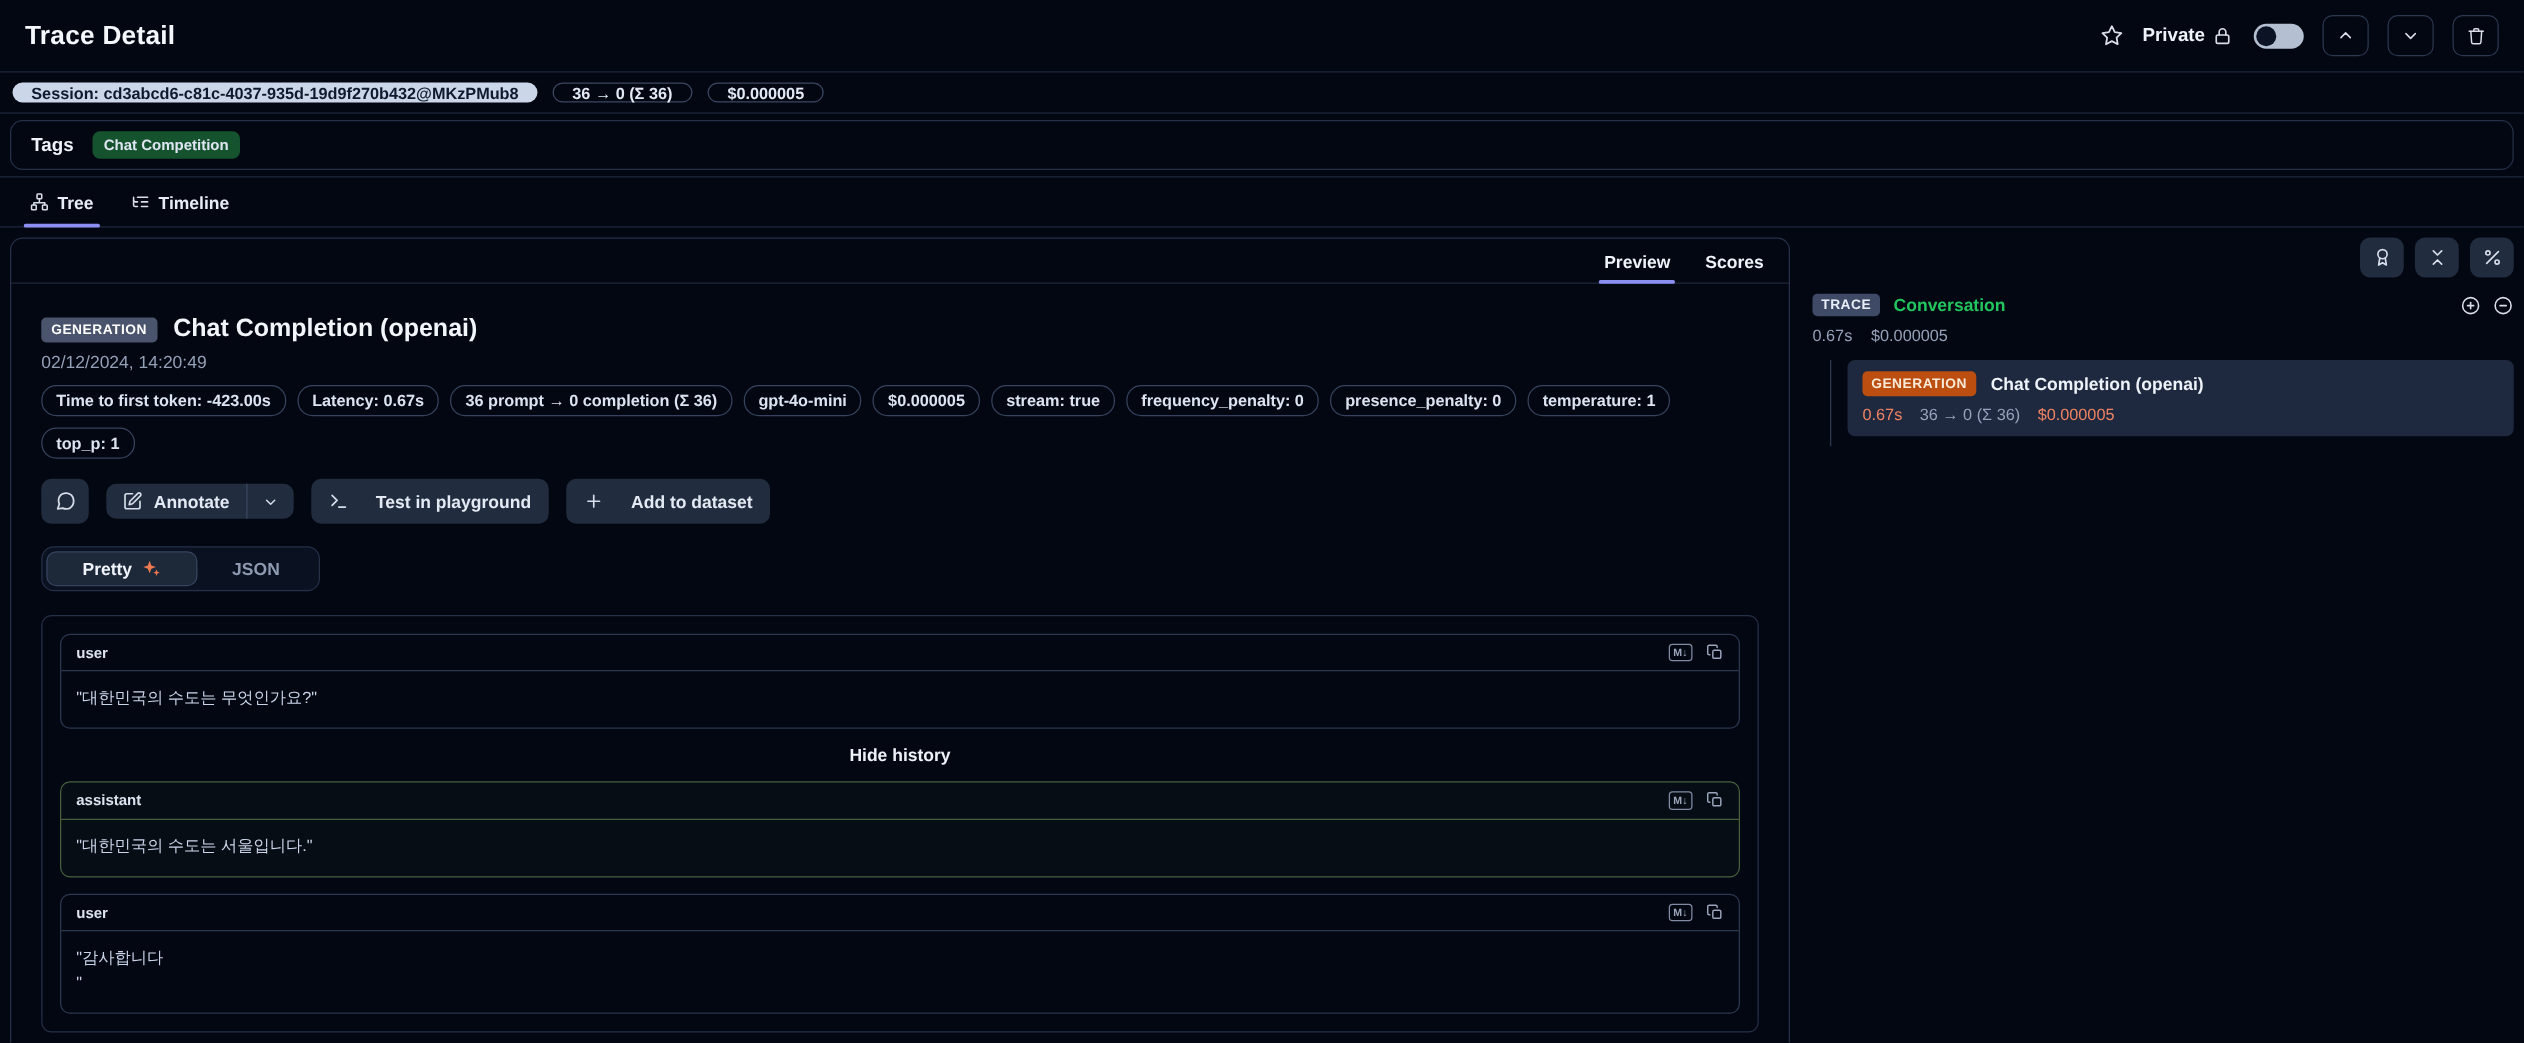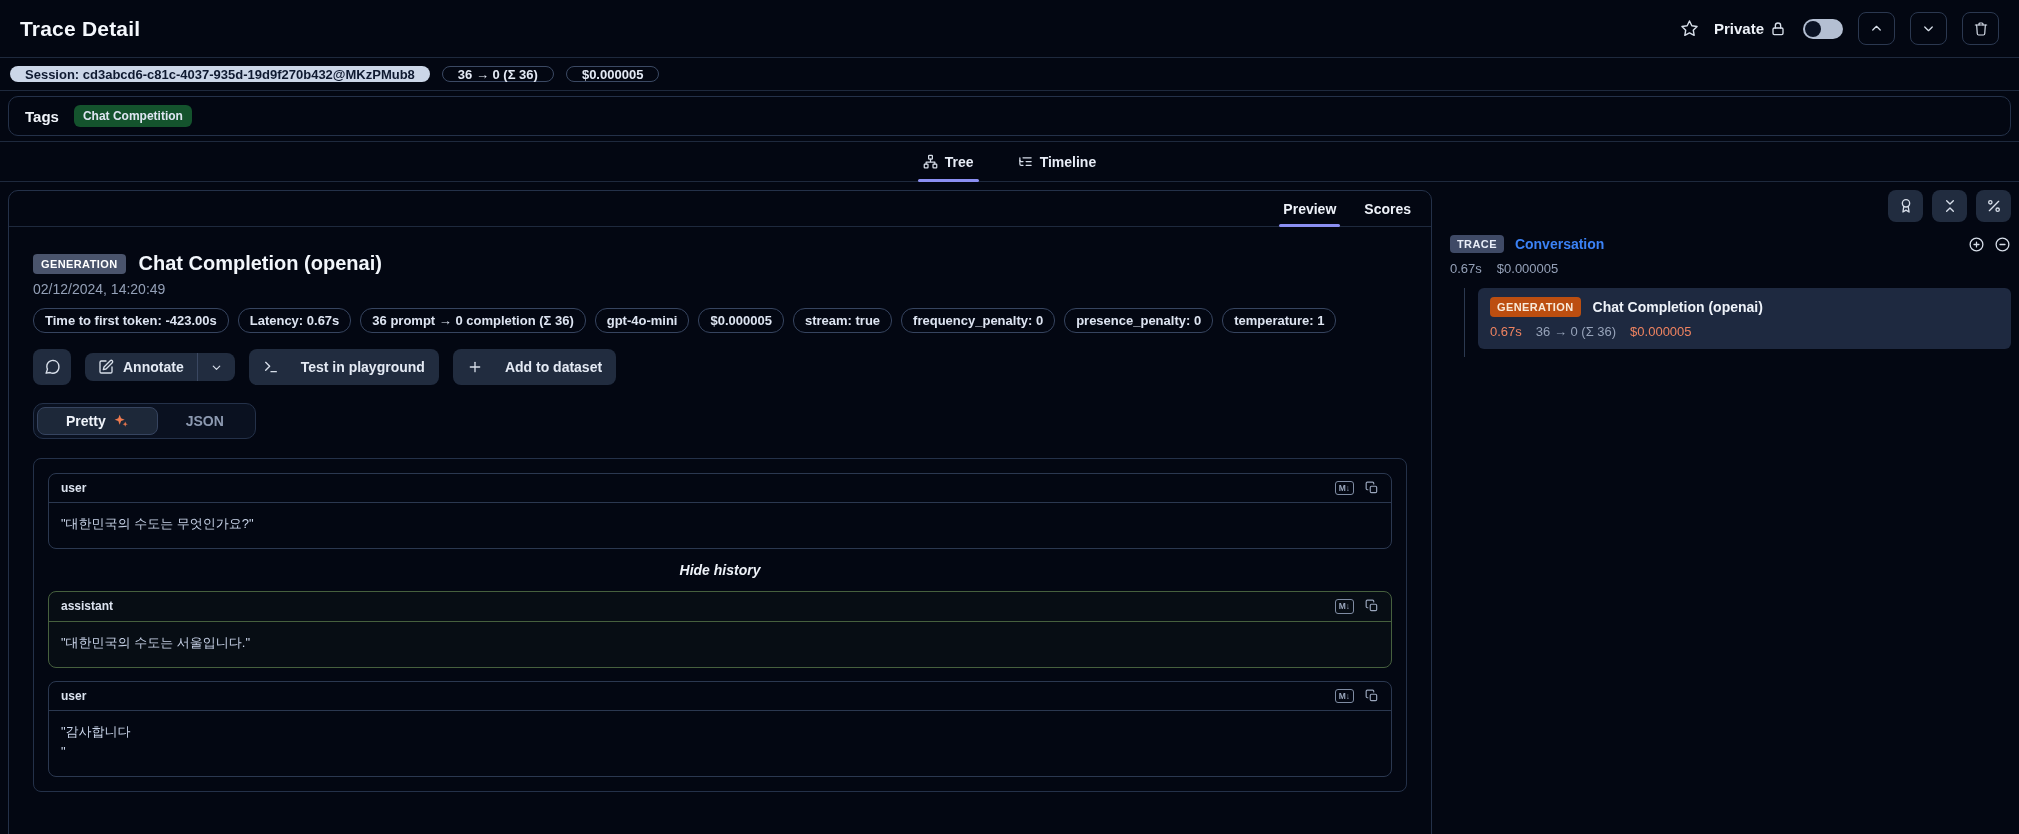--- a/index.html
+++ b/index.html
@@ -27,21 +27,21 @@
   .pill-light { background:#cbd6e8; color:#0e1930; }
   .pill-outline { border:1px solid #3b4963; color:#e4eaf5; }
 
   
   .tags-section { padding:5px 8px; border-bottom:1px solid #1e293d; }
   .tags-box { border:1px solid #243149; border-radius:10px; display:flex; align-items:center; gap:15px; padding:8px 16px; }
   .tags-label { font-size:15px; font-weight:bold; color:#f0f4fa; }
   .tag-chip { background:#14532d; border-radius:6px; padding:4px 9px; font-size:12px; font-weight:600; color:#dfe6f2; }
 
   
-  .view-tabs { display:flex; justify-content:center; gap:44px; padding:0 24px; height:40px; align-items:center; border-bottom:1px solid #1e293d; }
+  .view-tabs { display:flex; justify-content:flex-start; gap:30px; padding:0 24px; height:40px; align-items:center; border-bottom:1px solid #1e293d; }
   .vtab { position:relative; display:flex; align-items:center; gap:7px; font-size:14px; font-weight:600; height:100%; color:#e7ecf6; cursor:pointer; }
   .vtab.active::after { content:""; position:absolute; left:-5px; right:-5px; bottom:-1px; height:3px; background:#8b8ff2; border-radius:2px; }
 
   
   .content { display:flex; gap:18px; padding:8px 8px 0; height:643px; }
   .main-panel { width:1424px; border:1px solid #243149; border-radius:10px; height:690px; }
   .panel-tabs { display:flex; justify-content:flex-end; gap:28px; padding:0 20px; height:36px; align-items:center; border-bottom:1px solid #1e293d; }
   .ptab { position:relative; font-size:14px; font-weight:600; height:100%; display:flex; align-items:center; color:#eef2f9; cursor:pointer; }
   .ptab.active::after { content:""; position:absolute; left:-4px; right:-4px; bottom:-1px; height:3px; background:#8b8ff2; border-radius:2px; }
   .panel-body { padding:25px 24px 0; }
@@ -73,29 +73,29 @@
   
   .messages { margin-top:19px; border:1px solid #243149; border-radius:8px; padding:14px; min-height:328px; }
   .msg { border:1px solid #2b3850; border-radius:8px; background:transparent; }
   .msg-header { display:flex; align-items:center; justify-content:space-between; padding:7px 12px; border-bottom:1px solid #2b3850; font-size:12px; font-weight:bold; color:#dce3ef; }
   .header-icons { display:flex; gap:11px; align-items:center; }
   .md-chip { border:1px solid #7f8ca3; border-radius:3px; font-size:8.5px; font-weight:bold; color:#9aa6bc; padding:1px 3px; line-height:1.2; cursor:pointer; }
   .copy-btn { color:#9aa6bc; cursor:pointer; }
   .msg-content { padding:11px 12px 14px; font-size:13px; color:#c9d4e9; white-space:pre-wrap; line-height:1.55; }
   .msg.assistant { border-color:#46603e; background:rgba(98,140,58,0.05); }
   .msg.assistant .msg-header { border-bottom:1px solid #46603e; }
-  .hide-history { text-align:center; font-size:14px; font-weight:600; color:#eef2f8; margin:13px 0; cursor:pointer;font-style:italic; }
+  .hide-history { text-align:center; font-size:14px; font-weight:600; color:#eef2f8; margin:13px 0; cursor:pointer; }
 
   
   .sidebar { flex:1; }
   .sb-toolbar { display:flex; justify-content:flex-end; gap:9px; }
   .sb-btn { width:35px; height:32px; background:#212c3f; border-radius:8px; display:flex; align-items:center; justify-content:center; color:#ccd6e4; cursor:pointer; }
   .trace-row { margin-top:13px; display:flex; align-items:center; gap:11px; }
   .trace-badge { background:#3f4a66; color:#e8edf8; font-size:11px; font-weight:bold; padding:3px 7px; border-radius:4px; letter-spacing:.4px; }
-  .trace-title { font-size:14px; font-weight:600; color:#3b82f6; }
+  .trace-title { font-size:14px; font-weight:600; color:#22c55e; }
   .trace-actions { margin-left:auto; display:flex; gap:9px; color:#c6d1e2; }
   .trace-actions .icon { cursor:pointer; }
   .trace-stats { margin-top:8px; font-size:13px; color:#95a1b8; display:flex; gap:15px; }
   .obs-wrap { margin-top:12px; margin-left:14px; border-left:1px solid #2c3950; padding-left:13px; padding-bottom:8px; }
   .obs-card { background:#1e2940; border-radius:6px; padding:9px 12px 10px; cursor:pointer; }
   .obs-line1 { display:flex; align-items:center; gap:12px; }
   .gen-badge-orange { background:#bc4e10; color:#f8ead9; font-size:11px; font-weight:bold; padding:4px 7px; border-radius:4px; letter-spacing:.4px; }
   .obs-title { font-size:14px; font-weight:600; color:#eef2f9; }
   .obs-line2 { margin-top:7px; display:flex; gap:14px; font-size:13px; }
   .accent { color:#ef8360; }
@@ -209,20 +209,23 @@
         <div class="badge-row">
           <span class="mbadge">Time to first token: -423.00s</span>
           <span class="mbadge">Latency: 0.67s</span>
           <span class="mbadge">36 prompt → 0 completion (Σ 36)</span>
           <span class="mbadge">gpt-4o-mini</span>
           <span class="mbadge">$0.000005</span>
           <span class="mbadge">stream: true</span>
           <span class="mbadge">frequency_penalty: 0</span>
           <span class="mbadge">presence_penalty: 0</span>
           <span class="mbadge">temperature: 1</span>
+        </div>
+        <div class="badge-row">
+          <span class="mbadge">top_p: 1</span>
         </div>
       </div>
 
       <div class="actions">
         <div class="act-btn icon-only">
           <span class="icon">
             <svg width="17" height="17" viewBox="0 0 24 24" fill="none" stroke="currentColor" stroke-width="2" stroke-linecap="round" stroke-linejoin="round">
                 <path d="M21 11.5a8.38 8.38 0 0 1-.9 3.8 8.5 8.5 0 0 1-7.6 4.7 8.38 8.38 0 0 1-3.8-.9L3 20l1.9-5.7a8.38 8.38 0 0 1-.9-3.8 8.5 8.5 0 0 1 4.7-7.6 8.38 8.38 0 0 1 3.8-.9h.5a8.48 8.48 0 0 1 8 8v.5z"></path>
               </svg>
           </span>

